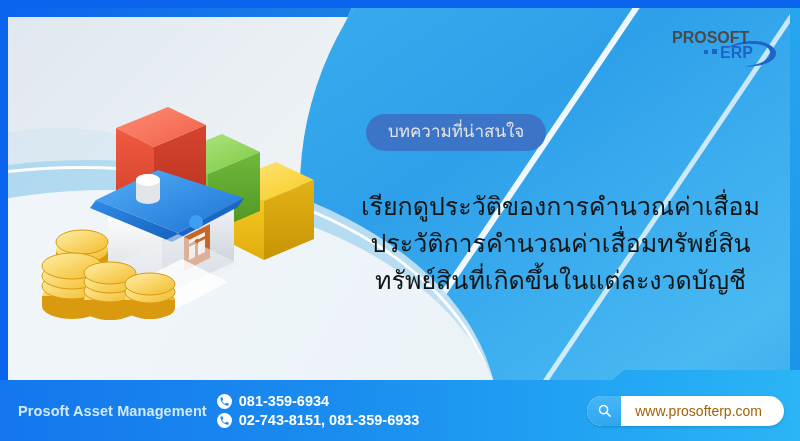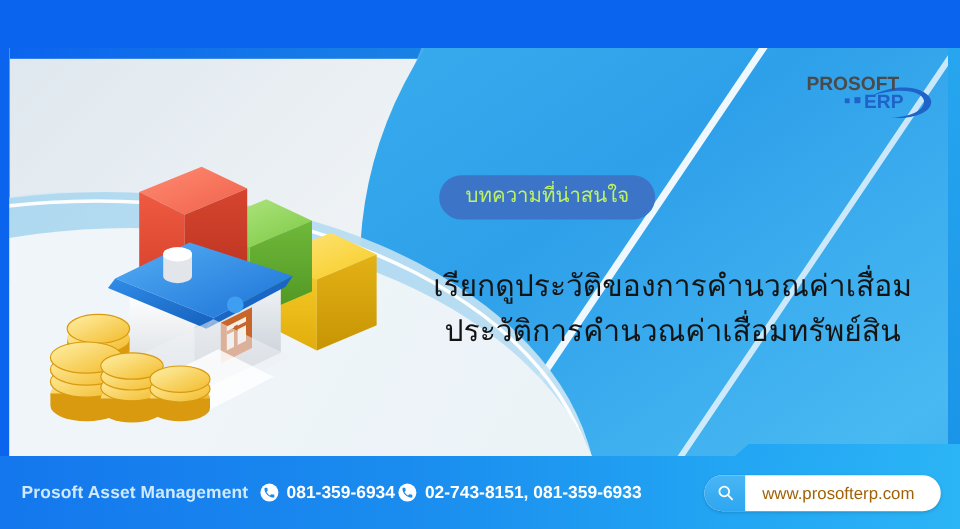--- a/index.html
+++ b/index.html
@@ -12,21 +12,20 @@
     background:#0B64EE;
   }
 
   
   .stage{
     position:absolute;
     left:8px; top:8px; right:0px; bottom:61px;
     background:
       linear-gradient(135deg,#dfe8ef 0%,#eef2f5 38%,#f4f6f8 62%,#e9eef2 100%);
     overflow:hidden;
-    margin-top:32px;
   }
 
   
   .blue-field{
     position:absolute;
     top:-170px; right:-260px;
     width:760px;height:700px;
     border-radius:50%;
     background:linear-gradient(145deg,#3fb2ef 0%,#2ea0ea 35%,#49b9f2 65%,#1b8fe3 100%);
   }
@@ -113,21 +112,21 @@
   }
   .illus svg{display:block;width:100%;height:100%;}
 
   
   .badge{
     position:absolute;
     left:358px; top:106px;
     padding:7px 22px 9px;
     border-radius:24px;
     background:#3C74C8;
-    color:#bef264;
+    color:#e5e5e5;
     font-size:17px;
     line-height:1.25;
     white-space:nowrap;
     font-family:"DejaVu Sans","Liberation Sans",sans-serif;
   }
 
   
   .headline{
     position:absolute;
     left:330px; top:180px;
@@ -168,21 +167,21 @@
     padding:0 16px 0 18px;
   }
   .f-left{display:flex;align-items:center;gap:10px;}
   .f-names{
     display:flex;flex-direction:column;gap:3px;
     color:#CFE9FF;
     font-size:14.5px;font-weight:bold;
     letter-spacing:.1px;
   }
   .f-phones{
-    display:flex;flex-direction:row;gap:3px;
+    display:flex;flex-direction:column;gap:3px;
     color:#ffffff;
     font-size:14.5px;font-weight:bold;
   }
   .f-phone-row{display:flex;align-items:center;gap:7px;white-space:nowrap;}
   .phone-ico{
     width:15px;height:15px;flex:0 0 15px;
     border-radius:50%;
     background:#ffffff;
     display:flex;align-items:center;justify-content:center;
   }
@@ -385,20 +384,21 @@
         <rect x="48" y="27" width="5" height="5" fill="#1f62c8"></rect>
         <text x="56" y="36" font-family="Liberation Sans, sans-serif" font-size="16" font-weight="bold" fill="#1f62c8">ERP</text>
       </svg>
     </div>
 
     <div class="badge">บทความที่น่าสนใจ</div>
 
     <div class="headline">
       <div>เรียกดูประวัติของการคำนวณค่าเสื่อม</div>
       <div>ประวัติการคำนวณค่าเสื่อมทรัพย์สิน</div>
+      <div>ทรัพย์สินที่เกิดขึ้นในแต่ละงวดบัญชี</div>
     </div>
 
   </div>
 
   <div class="footer">
     <div class="footer-notch"></div>
     <div class="footer-inner">
 
       <div class="f-left">
         <div class="f-names">

